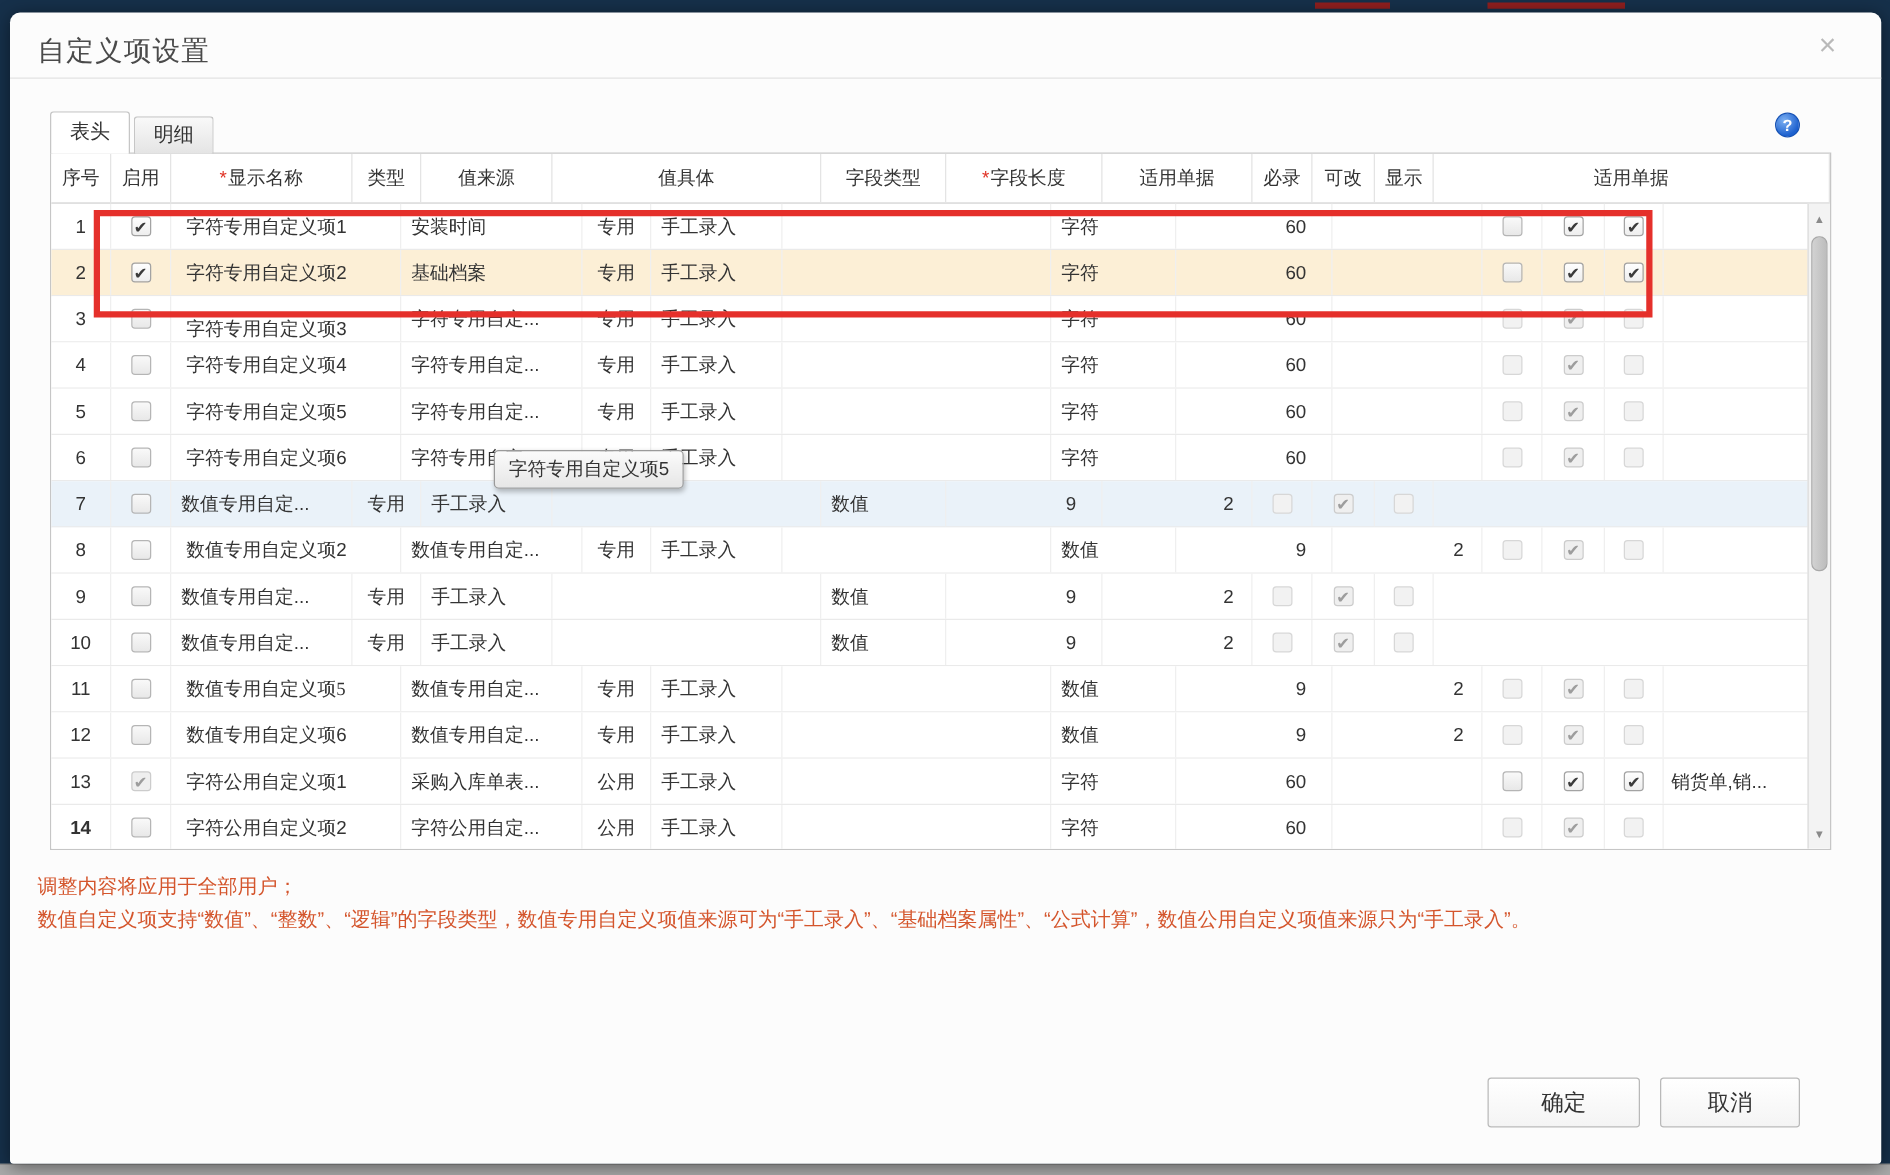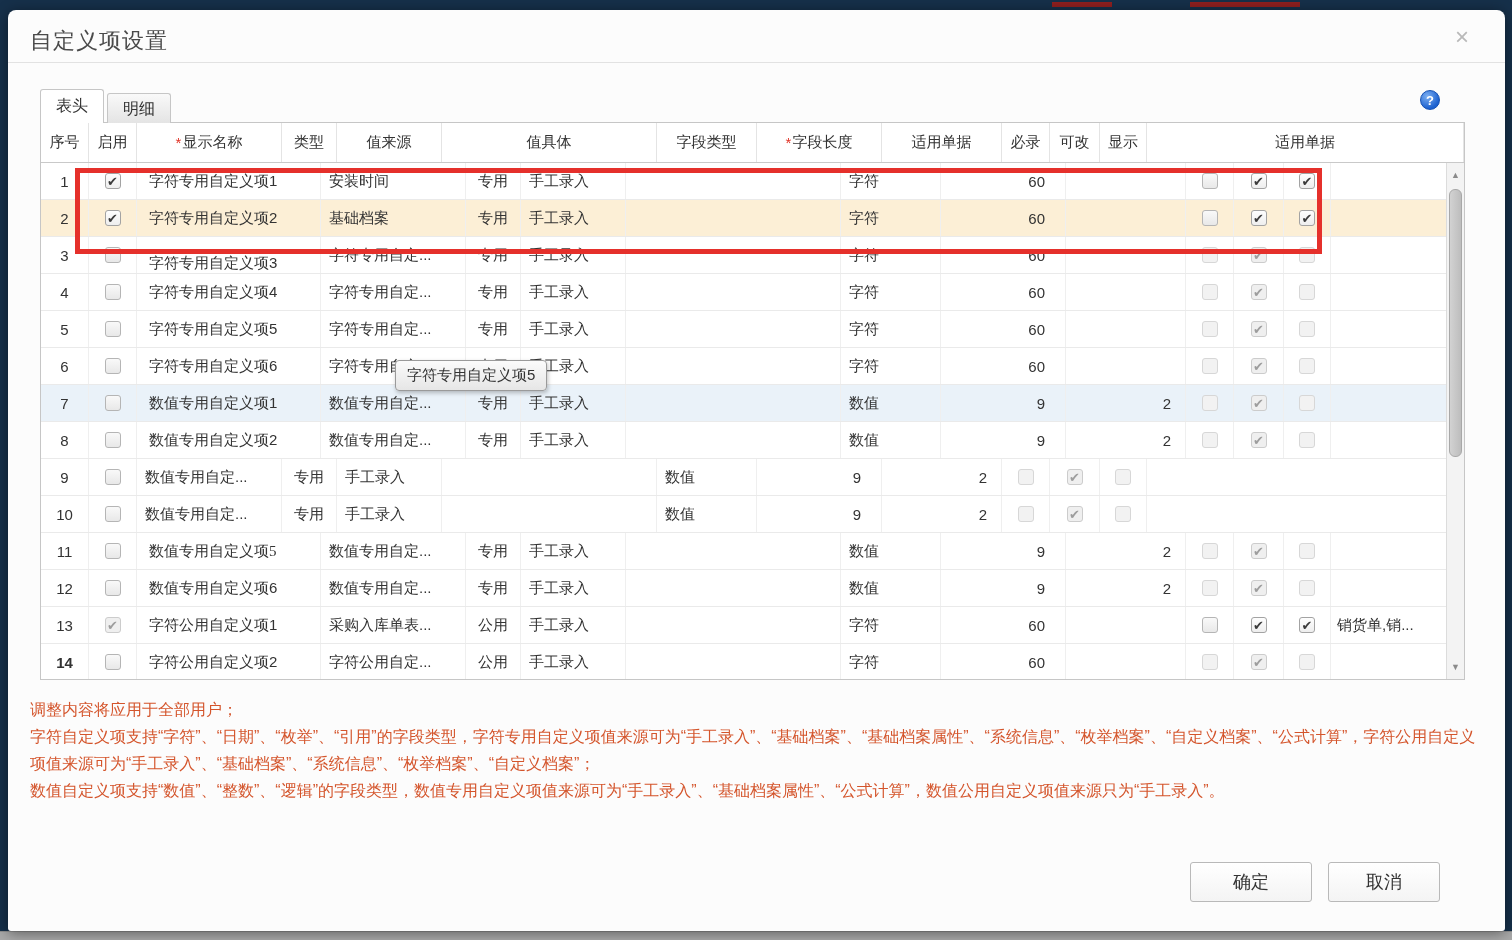--- a/index.html
+++ b/index.html
@@ -253,21 +253,20 @@
           <div class="cell" style="width: 47px; justify-content: center;">
             <span class="cb off dis"></span>
           </div>
           <div class="cell" style="flex: 1 1 0%; justify-content: flex-start; padding: 0px 0px 0px 6px;"></div>
         </div>
         <div class="trow blue">
           <div class="cell" style="width: 48px; justify-content: center;">7</div>
           <div class="cell" style="width: 48px; justify-content: center;">
             <span class="cb off"></span>
           </div>
-          <div class="cell" style="width: 184px; justify-content: flex-start; padding: 0px 0px 0px 12px;">数值专用自定义项1</div>
           <div class="cell" style="width: 145px; justify-content: flex-start; padding: 0px 0px 0px 8px;">数值专用自定...</div>
           <div class="cell" style="width: 55px; justify-content: center;">专用</div>
           <div class="cell" style="width: 105px; justify-content: flex-start; padding: 0px 0px 0px 8px;">手工录入</div>
           <div class="cell" style="width: 215px; justify-content: flex-start;"></div>
           <div class="cell" style="width: 100px; justify-content: flex-start; padding: 0px 0px 0px 8px;">数值</div>
           <div class="cell" style="width: 125px; justify-content: flex-end; padding: 0px 20px 0px 0px;">9</div>
           <div class="cell" style="width: 120px; justify-content: flex-end; padding: 0px 14px 0px 0px;">2</div>
           <div class="cell" style="width: 48px; justify-content: center;">
             <span class="cb off dis"></span>
           </div>
@@ -451,19 +450,18 @@
       <div class="sthumb"></div>
       <div class="sarrow down">▼</div>
     </div>
   </div>
 
   <div class="redrect"></div>
   <div class="tooltip">字符专用自定义项5</div>
 
   <div class="notes">
     <p>调整内容将应用于全部用户；</p>
-    <p>字符自定义项支持“字符”、“日期”、“枚举”、“引用”的字段类型，字符专用自定义项值来源可为“手工录入”、“基础档案”、“基础档案属性”、“系统信息”、“枚举档案”、“自定义档案”、“公式计算”，字符公用自定义项值来源可为“手工录入”、“基础档案”、“系统信息”、“枚举档案”、“自定义档案”；</p>
     <p>数值自定义项支持“数值”、“整数”、“逻辑”的字段类型，数值专用自定义项值来源可为“手工录入”、“基础档案属性”、“公式计算”，数值公用自定义项值来源只为“手工录入”。</p>
   </div>
 
   <div class="btn ok">确定</div>
   <div class="btn cancel">取消</div>
 </div>
 
 </body></html>

